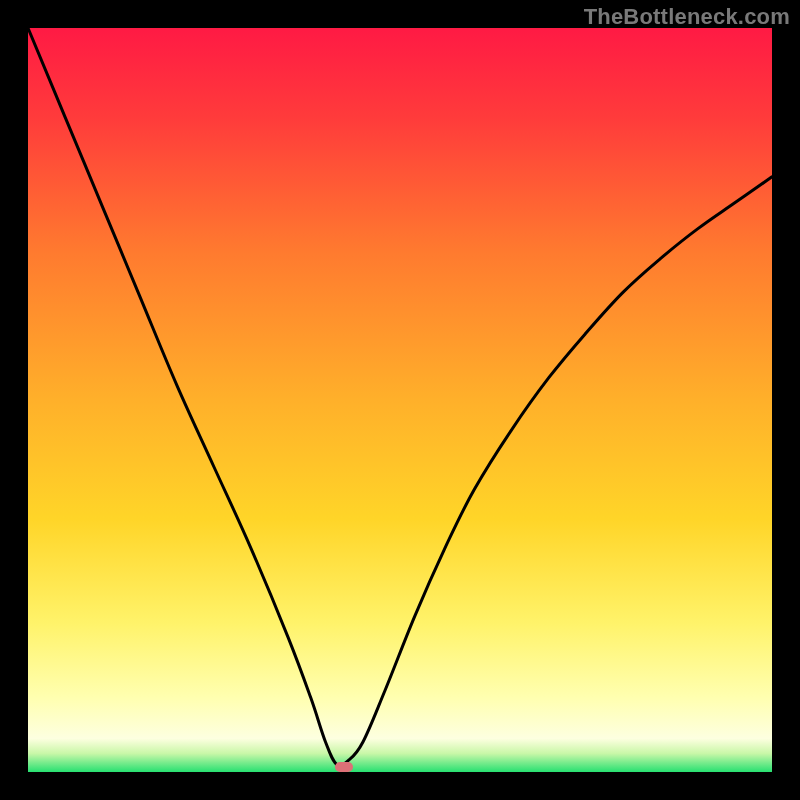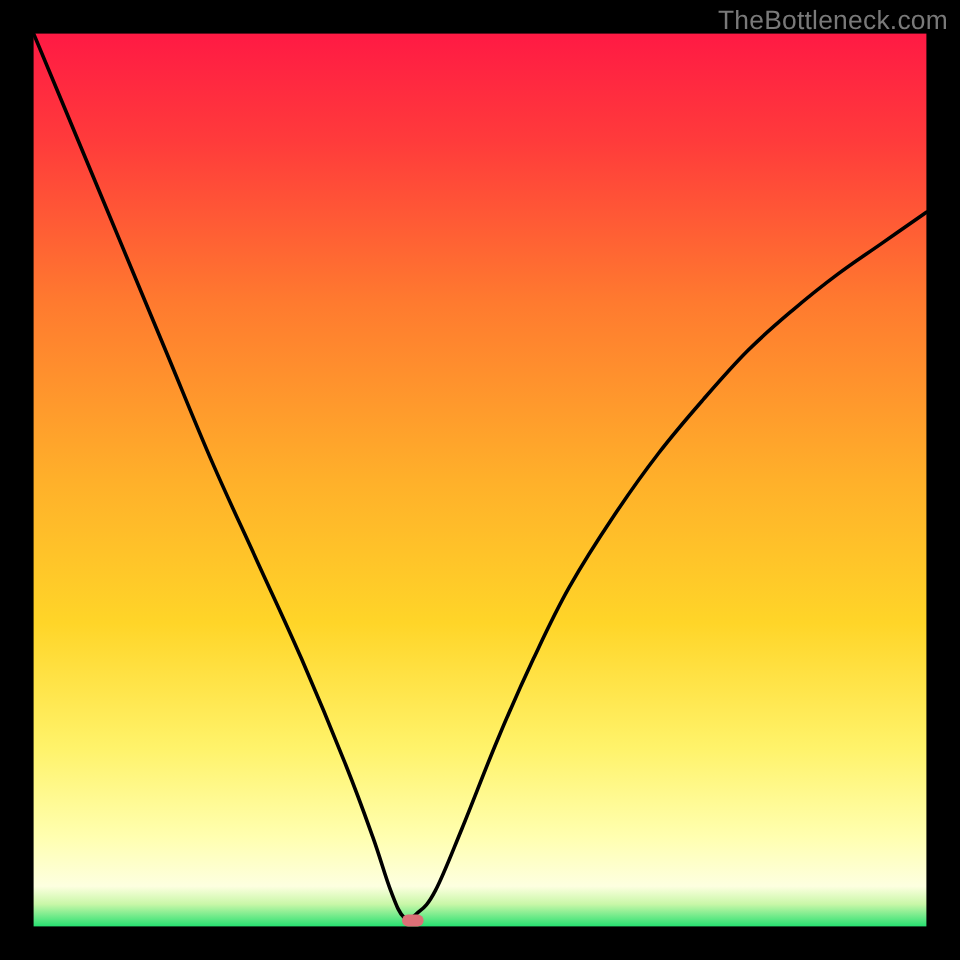--- a/index.html
+++ b/index.html
@@ -17,21 +17,21 @@
     width: 744px;
     height: 744px;
     
   }
   .watermark {
     position: absolute;
     top: 4px;
     right: 10px;
     font-family: Arial, Helvetica, sans-serif;
     font-size: 22px;
-    font-weight: 400;
+    font-weight: 700;
     color: #797979;
     letter-spacing: 0.2px;
   }
   .marker {
     position: absolute;
     background: #dd7077;
     border-radius: 6px;
   }
   svg.curve {
     position: absolute;

